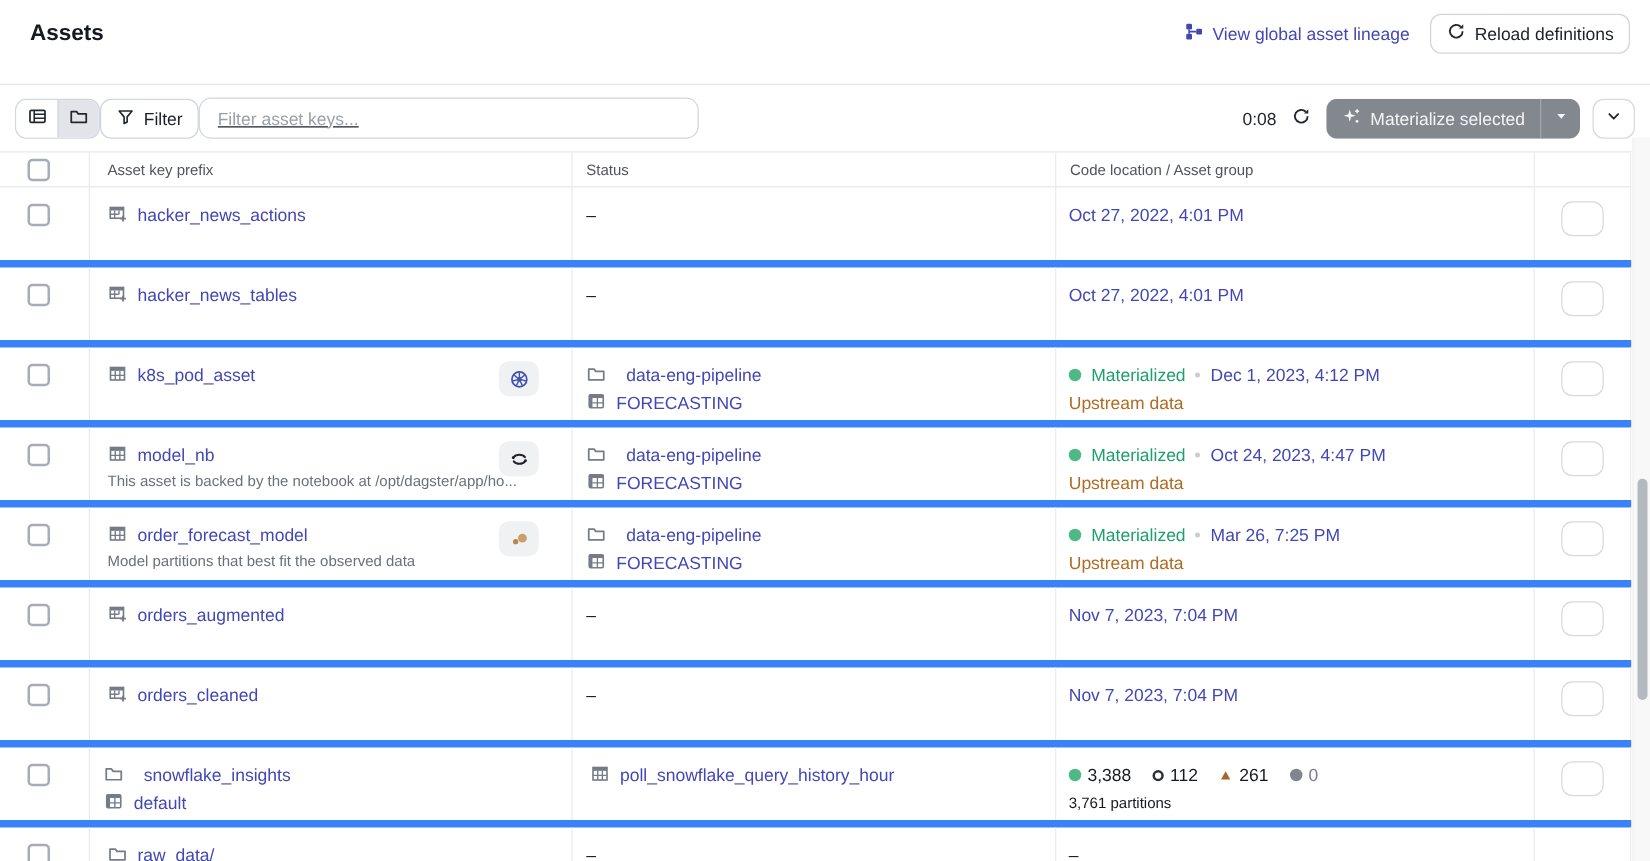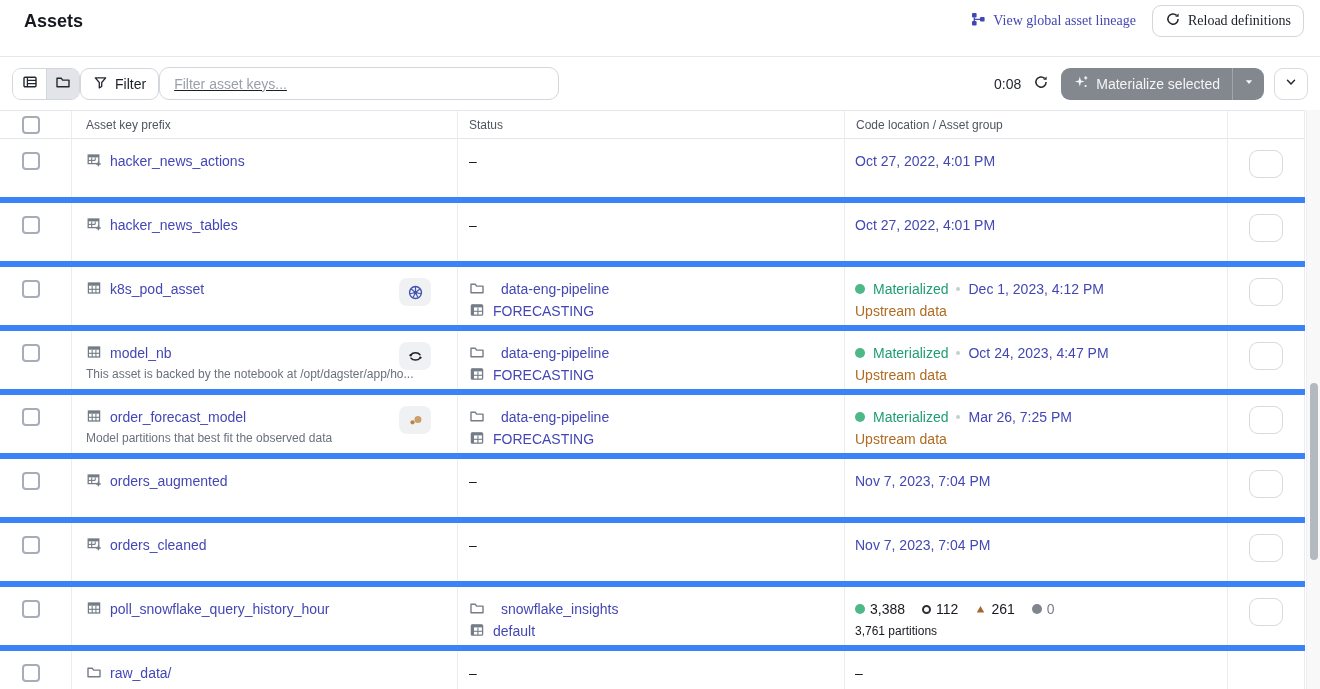--- a/index.html
+++ b/index.html
@@ -1,24 +1,24 @@
 <!DOCTYPE html>
 <html><head>
 <meta charset="utf-8">
 <style>
   * { margin:0; padding:0; box-sizing:border-box; }
   html,body { width:1320px; height:689px; overflow:hidden; background:#fff;
     font-family:"Liberation Sans", sans-serif; color:#1B1F27; font-size:14px; }
   .app { position:relative; width:1320px; height:689px; background:#fff; }
 
   
-  .page-header { height:57px; display:flex; align-items:center; padding:0 16px 14px 24px;
+  .page-header { height:68px; display:flex; align-items:center; padding:0 16px 14px 24px;
     border-bottom:1px solid #E6E7EB; }
   .page-title { font-size:18px; font-weight:bold; color:#16191F; }
-  .header-right { margin-left:auto; display:flex; align-items:center; gap:16px;font-family:Liberation Serif, serif; }
+  .header-right { margin-left:auto; display:flex; align-items:center; gap:16px; }
   .lineage-link { display:flex; align-items:center; gap:7px; color:#4347B4; cursor:pointer; }
   .btn { display:flex; align-items:center; gap:7px; height:32px; padding:0 12px;
     background:#fff; border:1px solid #D2D6DD; border-radius:9px; font-size:14px;
     color:#1B1F27; cursor:pointer; font-family:inherit; }
 
   
   .toolbar { height:53px; display:flex; align-items:center; padding:0 12px; }
   .segmented { display:flex; height:32px; border:1px solid #D2D6DD; border-radius:9px;
     overflow:hidden; background:#fff; }
   .seg-btn { width:33px; display:flex; align-items:center; justify-content:center;
@@ -479,51 +479,51 @@
           </div>
     <div class="cell c-actions">
       <button class="chev-btn">
         <span></span>
       </button>
     </div>
   </div>
 
   <div class="trow row">
     <div class="cell c-check"><span class="checkbox"></span></div>
+    <div class="cell c-code">
+            <div class="line1">
+              <span><svg width="16" height="16" viewBox="0 0 16 16">
+                  <path d="M2 4.2h4.2l1.4 1.9H14v6.7H2z" fill="none" stroke="#767C87" stroke-width="1.4" stroke-linejoin="round"></path>
+                </svg></span>
+              <a class="lnk">snowflake_insights</a>
+            </div>
+            <div class="line2">
+              <span><svg width="16" height="16" viewBox="0 0 16 16">
+                  <rect x="2.4" y="2.8" width="11.2" height="10.4" rx="1" fill="none" stroke="#767C87" stroke-width="1.3"></rect>
+                  <rect x="2.4" y="2.8" width="11.2" height="2.6" fill="#767C87"></rect>
+                  <rect x="2.4" y="2.8" width="2.6" height="10.4" fill="#767C87"></rect>
+                  <line x1="8.9" y1="5.4" x2="8.9" y2="13.2" stroke="#767C87" stroke-width="1.1"></line>
+                  <line x1="5" y1="9.3" x2="13.6" y2="9.3" stroke="#767C87" stroke-width="1.1"></line>
+                </svg></span>
+              <a class="lnk">default</a>
+            </div>
+          </div>
     <div class="cell c-asset">
       <div class="line1">
         <span class="asset-icn"><svg width="16" height="16" viewBox="0 0 16 16">
                   <rect x="2.4" y="3" width="11.2" height="10" fill="none" stroke="#767C87" stroke-width="1.3"></rect>
                   <rect x="2.4" y="3" width="11.2" height="2.7" fill="#767C87"></rect>
                   <line x1="6.2" y1="5.7" x2="6.2" y2="13" stroke="#767C87" stroke-width="1.1"></line>
                   <line x1="9.9" y1="5.7" x2="9.9" y2="13" stroke="#767C87" stroke-width="1.1"></line>
                   <line x1="2.4" y1="9.3" x2="13.6" y2="9.3" stroke="#767C87" stroke-width="1.1"></line>
                 </svg></span>
         <a class="lnk key-link">poll_snowflake_query_history_hour</a>
       </div>
 
     </div>
-    <div class="cell c-code">
-            <div class="line1">
-              <span><svg width="16" height="16" viewBox="0 0 16 16">
-                  <path d="M2 4.2h4.2l1.4 1.9H14v6.7H2z" fill="none" stroke="#767C87" stroke-width="1.4" stroke-linejoin="round"></path>
-                </svg></span>
-              <a class="lnk">snowflake_insights</a>
-            </div>
-            <div class="line2">
-              <span><svg width="16" height="16" viewBox="0 0 16 16">
-                  <rect x="2.4" y="2.8" width="11.2" height="10.4" rx="1" fill="none" stroke="#767C87" stroke-width="1.3"></rect>
-                  <rect x="2.4" y="2.8" width="11.2" height="2.6" fill="#767C87"></rect>
-                  <rect x="2.4" y="2.8" width="2.6" height="10.4" fill="#767C87"></rect>
-                  <line x1="8.9" y1="5.4" x2="8.9" y2="13.2" stroke="#767C87" stroke-width="1.1"></line>
-                  <line x1="5" y1="9.3" x2="13.6" y2="9.3" stroke="#767C87" stroke-width="1.1"></line>
-                </svg></span>
-              <a class="lnk">default</a>
-            </div>
-          </div>
     <div class="cell c-status">
             <div class="line1">
               <span class="stat-item">
                 <span class="dot dot-green"></span>
                 <span class="stat-num">3,388</span>
               </span>
               <span class="stat-item">
                 <span class="dot dot-ring"></span>
                 <span class="stat-num">112</span>
               </span>

